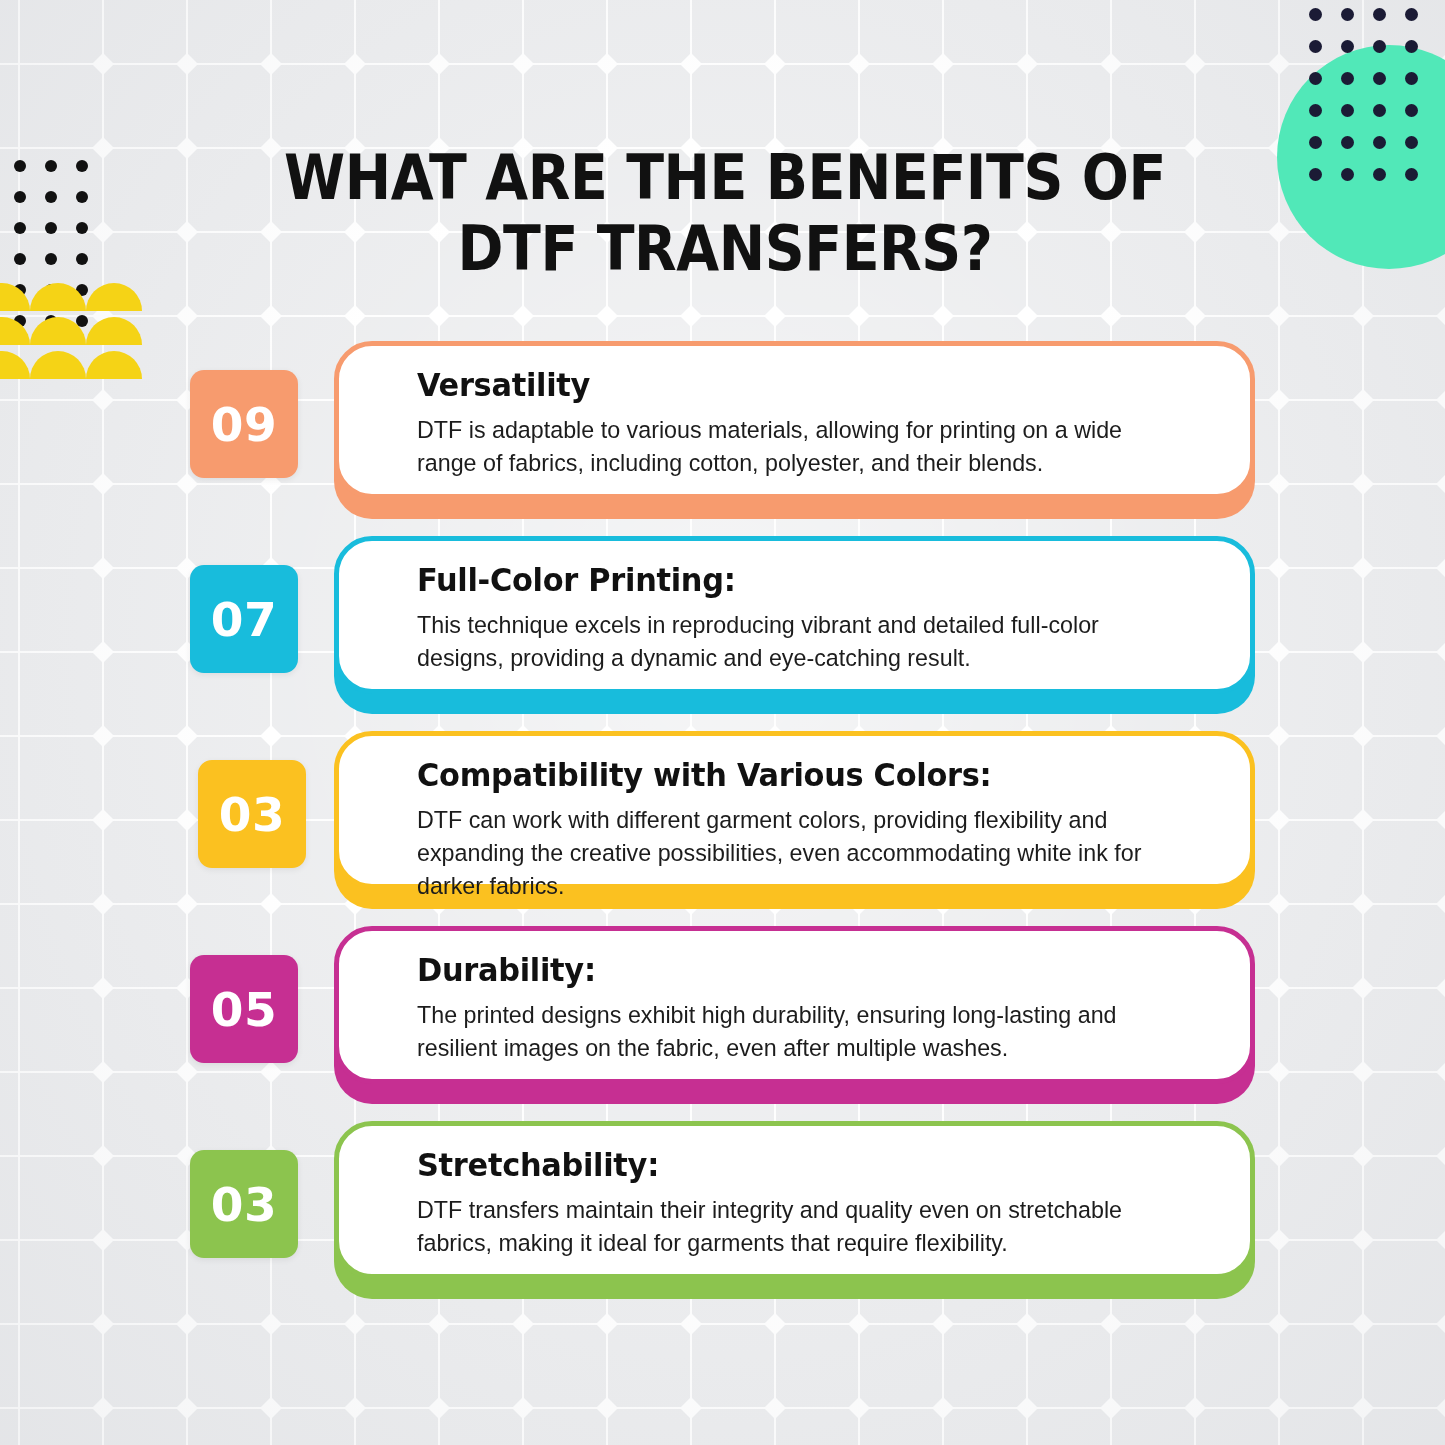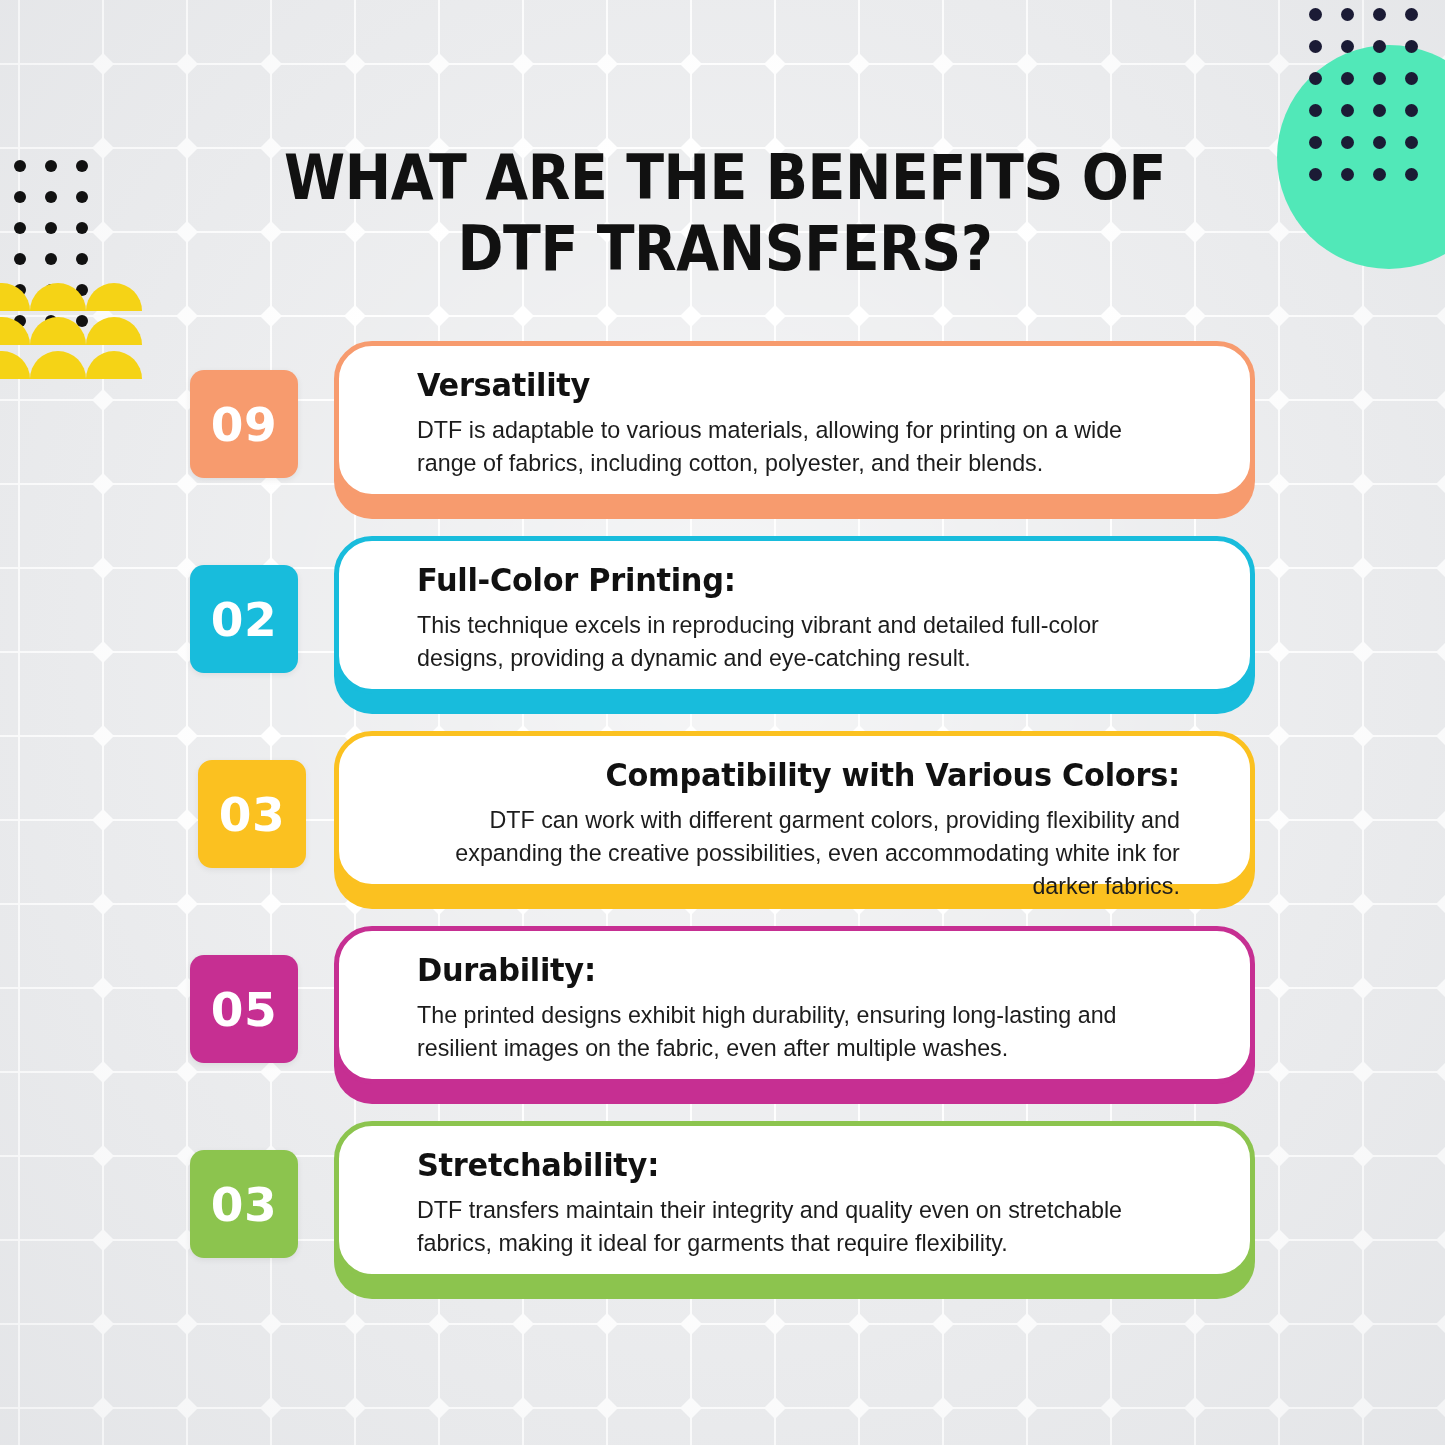--- a/index.html
+++ b/index.html
@@ -492,34 +492,34 @@
       <div class="badge" style="background: rgb(247, 155, 110);">09</div>
       <div class="card-wrap">
         <div class="card-shadow" style="background: rgb(247, 155, 110);"></div>
         <div class="card" style="border-color: rgb(247, 155, 110);">
           <div class="card-title">Versatility</div>
           <div class="card-desc">DTF is adaptable to various materials, allowing for printing on a wide range of fabrics, including cotton, polyester, and their blends.</div>
         </div>
       </div>
     </div>
     <div class="row">
-      <div class="badge" style="background: rgb(24, 188, 220);">02</div>
+      <div class="badge" style="background: rgb(24, 188, 220);">07</div>
       <div class="card-wrap">
         <div class="card-shadow" style="background: rgb(24, 188, 220);"></div>
         <div class="card" style="border-color: rgb(24, 188, 220);">
           <div class="card-title">Full-Color Printing:</div>
           <div class="card-desc">This technique excels in reproducing vibrant and detailed full-color designs, providing a dynamic and eye-catching result.</div>
         </div>
       </div>
     </div>
     <div class="row">
       <div class="badge" style="background: rgb(251, 193, 32); margin-left: 8px;">03</div>
       <div class="card-wrap">
         <div class="card-shadow" style="background: rgb(251, 193, 32);"></div>
-        <div class="card" style="border-color: rgb(251, 193, 32); text-align: right;">
+        <div class="card" style="border-color: rgb(251, 193, 32);">
           <div class="card-title">Compatibility with Various Colors:</div>
           <div class="card-desc">DTF can work with different garment colors, providing flexibility and expanding the creative possibilities, even accommodating white ink for darker fabrics.</div>
         </div>
       </div>
     </div>
     <div class="row">
       <div class="badge" style="background: rgb(198, 47, 146);">05</div>
       <div class="card-wrap">
         <div class="card-shadow" style="background: rgb(198, 47, 146);"></div>
         <div class="card" style="border-color: rgb(198, 47, 146);">

